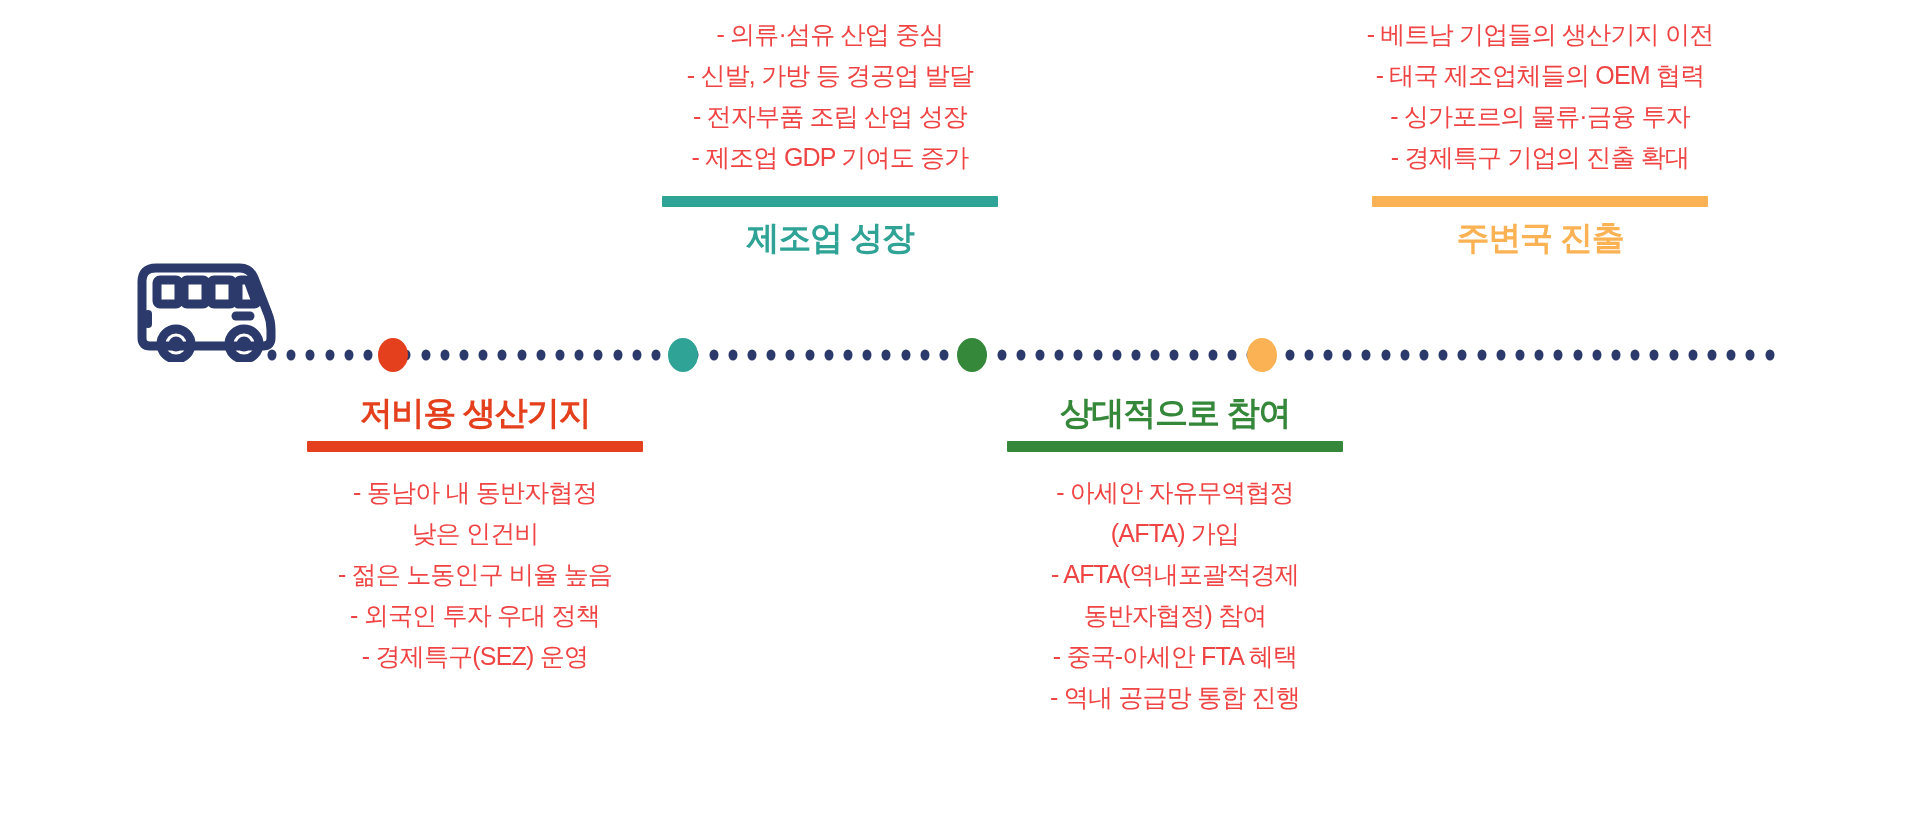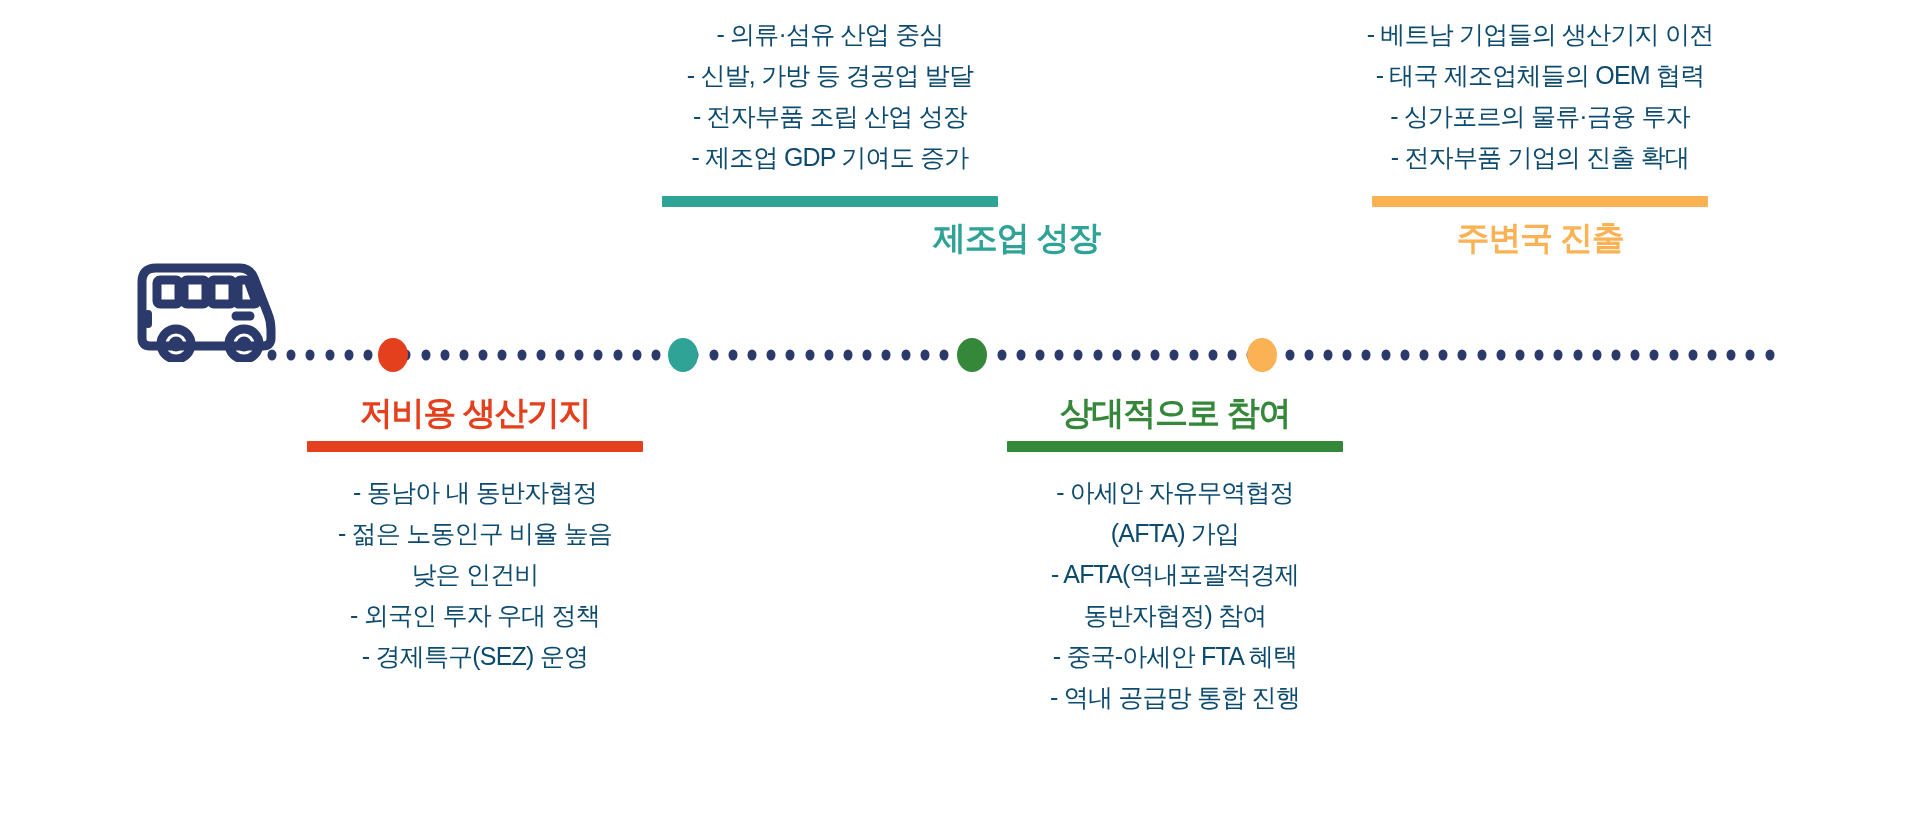--- a/index.html
+++ b/index.html
@@ -63,21 +63,21 @@
 
   .sec-title {
     font-weight: 700;
     font-size: 33px;
     letter-spacing: -1.2px;
     line-height: 1.25;
     white-space: nowrap;
   }
 
   .sec-list {
-    color: #0c4a6e;
+    color: #ef4444;
     font-size: 25px;
     line-height: 41px;
     letter-spacing: -0.8px;
     font-weight: 400;
   }
   .sec-list .li { white-space: nowrap; }
 
   
   .section.up .sec-bar { margin-top: 18px; margin-bottom: 10px; }
   
@@ -206,39 +206,39 @@
     </div>
 
   <div class="section up" id="sec-manufacturing">
       <div class="sec-list">
         <div class="li">- 의류·섬유 산업 중심</div>
         <div class="li">- 신발, 가방 등 경공업 발달</div>
         <div class="li">- 전자부품 조립 산업 성장</div>
         <div class="li">- 제조업 GDP 기여도 증가</div>
       </div>
       <div class="sec-bar" style="background: rgb(47, 163, 150); width: 336px;"></div>
-      <div class="sec-title" style="color: rgb(47, 163, 150); text-align: right;">제조업 성장</div>
+      <div class="sec-title" style="color: rgb(47, 163, 150);">제조업 성장</div>
     </div>
   <div class="section up" id="sec-neighbors">
       <div class="sec-list">
         <div class="li">- 베트남 기업들의 생산기지 이전</div>
         <div class="li">- 태국 제조업체들의 OEM 협력</div>
         <div class="li">- 싱가포르의 물류·금융 투자</div>
-        <div class="li">- 전자부품 기업의 진출 확대</div>
+        <div class="li">- 경제특구 기업의 진출 확대</div>
       </div>
       <div class="sec-bar" style="background: rgb(251, 178, 84); width: 336px;"></div>
       <div class="sec-title" style="color: rgb(251, 178, 84);">주변국 진출</div>
     </div>
   <div class="section down" id="sec-lowcost">
       <div class="sec-title" style="color: rgb(228, 64, 29);">저비용 생산기지</div>
       <div class="sec-bar" style="background: rgb(228, 64, 29); width: 336px;"></div>
       <div class="sec-list">
         <div class="li">- 동남아 내 동반자협정</div>
+        <div class="li">낮은 인건비</div>
         <div class="li">- 젊은 노동인구 비율 높음</div>
-        <div class="li">낮은 인건비</div>
         <div class="li">- 외국인 투자 우대 정책</div>
         <div class="li">- 경제특구(SEZ) 운영</div>
       </div>
     </div>
   <div class="section down" id="sec-trade">
       <div class="sec-title" style="color: rgb(53, 136, 58);">상대적으로 참여</div>
       <div class="sec-bar" style="background: rgb(53, 136, 58); width: 336px;"></div>
       <div class="sec-list">
         <div class="li">- 아세안 자유무역협정</div>
         <div class="li">(AFTA) 가입</div>

